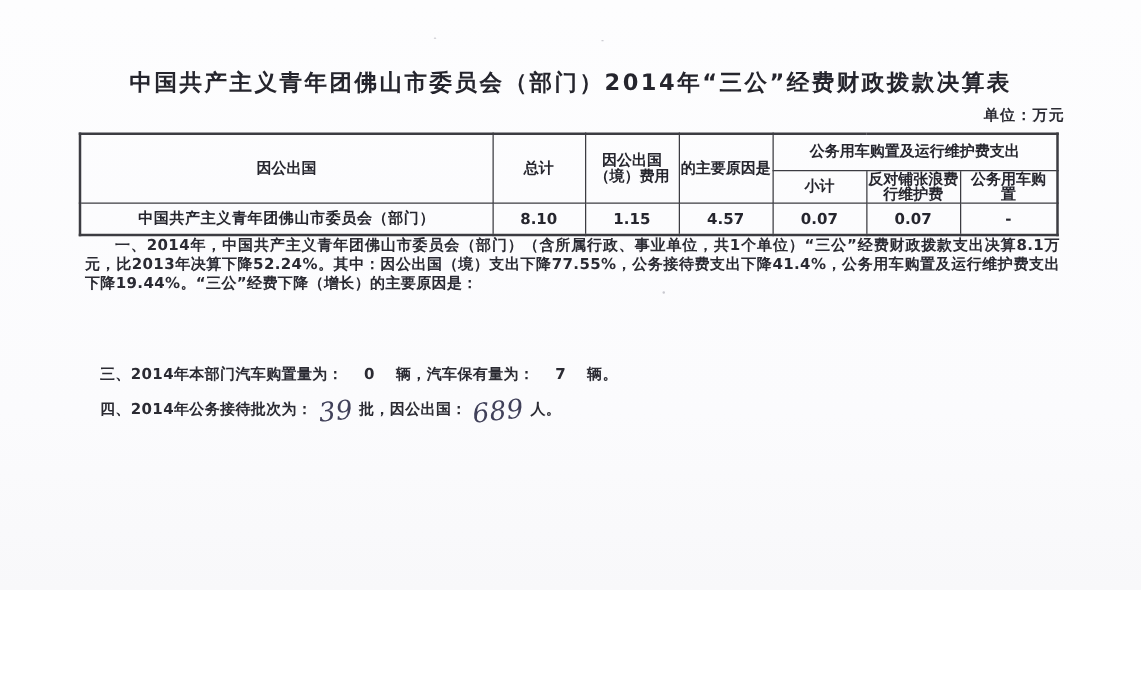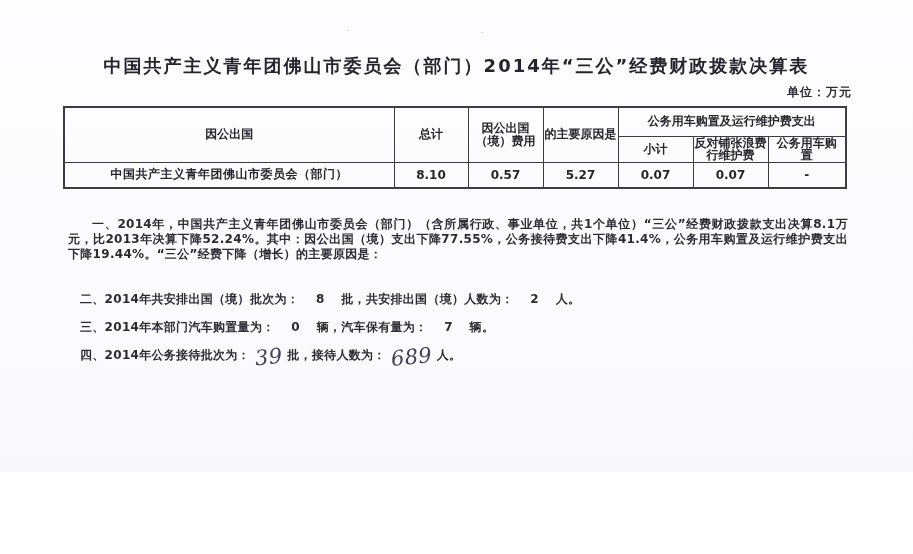--- a/index.html
+++ b/index.html
@@ -37,21 +37,21 @@
   tr.row-group { height:29px; }
   tr.row-sub { height:26px; }
   tr.row-data { height:26px; }
   th.wrap { white-space:pre-line; line-height:12.5px; }
   td.name-cell { text-align:left; padding-left:4px; letter-spacing:0.5px; }
   td.num-cell { text-align:right; padding-right:8px; font-weight:bold; }
   td.dash-cell { text-align:center; }
   .note {
     position:absolute;
     font-size:12px; font-weight:600; color:#2b2b33;
-    white-space:pre-wrap; letter-spacing:0.3px;margin-top:28px;
+    white-space:pre-wrap; letter-spacing:0.3px;
   }
   .para1 {
     left:68px; top:189px; width:780px;
     text-indent:24px; line-height:14.8px; text-align:justify;
     white-space:normal;
   }
   .reason { left:96px; top:237px; }
   .note2  { left:80px; top:263px; }
   .note3  { left:80px; top:291px; }
   .note4  { left:80px; top:316px; line-height:22px; }
@@ -104,37 +104,36 @@
     <tr class="row-sub">
       <th>小计</th>
       <th class="wrap">反对铺张浪费
 行维护费</th>
       <th class="wrap">公务用车购
 置</th>
     </tr>
     <tr class="row-data">
       <td class="name-cell">中国共产主义青年团佛山市委员会（部门）</td>
       <td class="num-cell">8.10</td>
-      <td class="num-cell">0.57</td>
-      <td class="num-cell">5.27</td>
+      <td class="num-cell">1.15</td>
+      <td class="num-cell">4.57</td>
       <td class="num-cell">0.07</td>
       <td class="num-cell">0.07</td>
       <td class="dash-cell">-</td>
     </tr>
   </tbody>
     </table>
 
   <div class="note para1">一、2014年，中国共产主义青年团佛山市委员会（部门）（含所属行政、事业单位，共1个单位）“三公”经费财政拨款支出决算8.1万元，比2013年决算下降52.24%。其中：因公出国（境）支出下降77.55%，公务接待费支出下降41.4%，公务用车购置及运行维护费支出下降19.44%。“三公”经费下降（增长）的主要原因是：</div>
 
 
-  <div class="note note2">二、2014年共安排出国（境）批次为：　 8 　批，共安排出国（境）人数为：　 2 　人。</div>
 
   <div class="note note3">三、2014年本部门汽车购置量为：　 0 　辆，汽车保有量为：　 7 　辆。</div>
 
-  <div class="note note4"><span>四、2014年公务接待批次为：</span><span class="hand">39</span><span>批，接待人数为：</span><span class="hand">689</span><span>人。</span></div>
+  <div class="note note4"><span>四、2014年公务接待批次为：</span><span class="hand">39</span><span>批，因公出国：</span><span class="hand">689</span><span>人。</span></div>
 
   <div class="speck" style="left:347px; top:30px; width:2px; height:1px;"></div>
   <div class="speck" style="left:481px; top:32px; width:2px; height:1px;"></div>
   <div class="speck" style="left:530px; top:233px; width:2px; height:2px;"></div>
 
   <div class="scan-edge"></div>
   <div class="scan-below"></div>
 
 </div>
 

